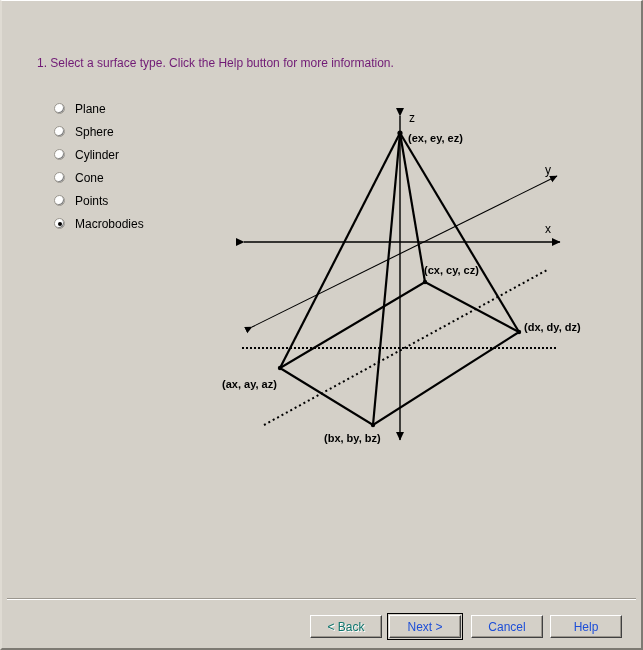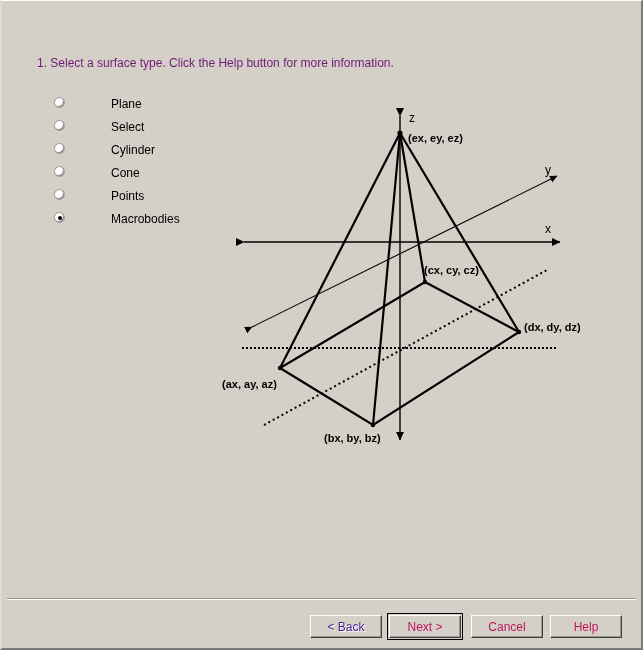--- a/index.html
+++ b/index.html
@@ -94,23 +94,22 @@
   
   #radio-list {
     position: absolute;
     left: 52px;
     top: 77px;
     width: 160px;
   }
   .radio-row {
     height: 23px;
     display: flex;
-    align-items: flex-start;
+    align-items: center;
     cursor: default;
-    gap: 36px;
   }
   .radio-mark {
     width: 11px;
     height: 11px;
     border-radius: 50%;
     background: #ffffff;
     box-shadow:
       -1px -1px 0 0 #808080 inset,
       1px 1px 0 0 #ffffff inset;
     border: 1px solid #9a968e;
@@ -183,27 +182,27 @@
     border-top: 1px solid #ffffff;
     border-left: 1px solid #ffffff;
     border-right: 1px solid #404040;
     border-bottom: 1px solid #404040;
     box-shadow: inset -1px -1px 0 0 #9a968e;
     box-sizing: border-box;
     display: flex;
     align-items: center;
     justify-content: center;
     font-size: 12px;
-    color: #be185d;
+    color: #1d4ed8;
     font-family: "Liberation Sans", sans-serif;
     cursor: default;
     margin-right: 7px;
   }
   .btn.disabled {
-    color: #4c1d95;
+    color: #0f766e;
     text-shadow: 1px 1px 0 #ffffff;
   }
   .btn.default {
     outline: 1px solid #000000;
     outline-offset: 1px;
     margin-right: 10px;
   }
   .btn:last-child { margin-right: 16px; }
 </style>
 </head>
@@ -218,21 +217,21 @@
 
     <div id="radio-list">
 
       <div class="radio-row">
         <span class="radio-mark"></span>
         <span class="radio-label">Plane</span>
       </div>
 
       <div class="radio-row">
         <span class="radio-mark"></span>
-        <span class="radio-label">Select</span>
+        <span class="radio-label">Sphere</span>
       </div>
 
       <div class="radio-row">
         <span class="radio-mark"></span>
         <span class="radio-label">Cylinder</span>
       </div>
 
       <div class="radio-row">
         <span class="radio-mark"></span>
         <span class="radio-label">Cone</span>

